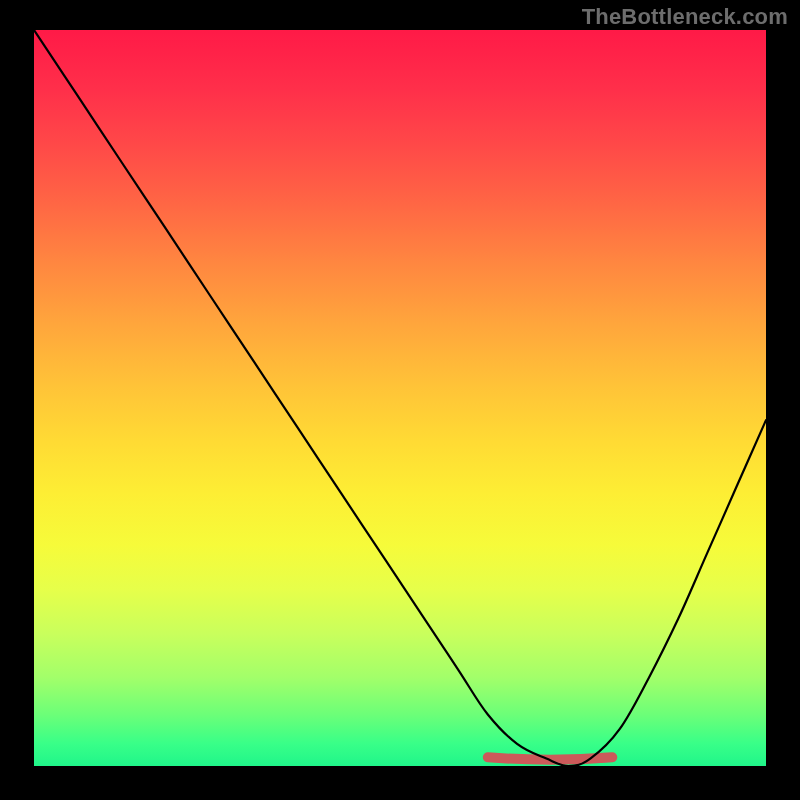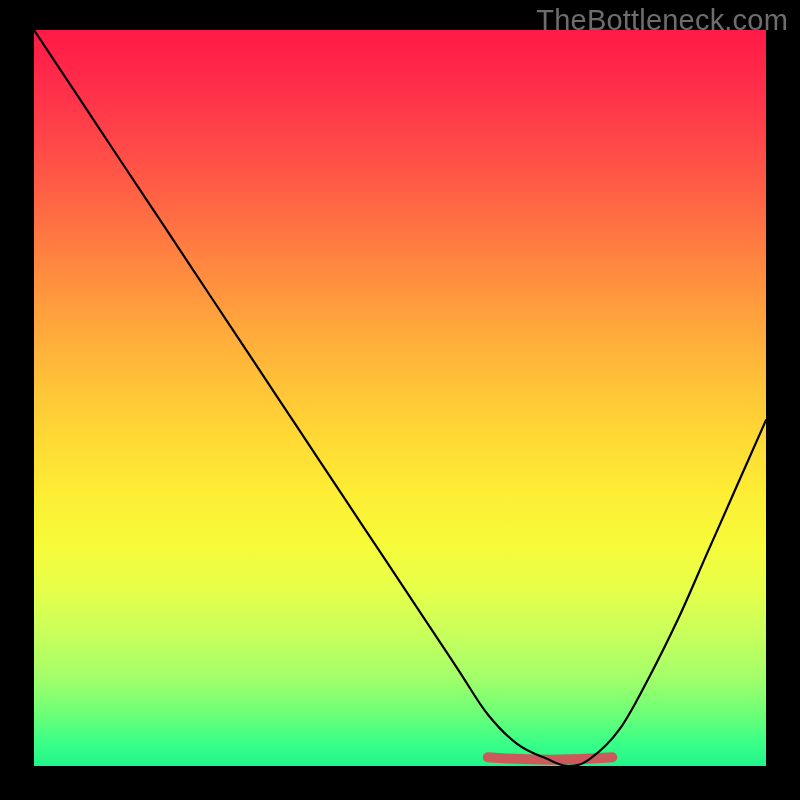--- a/index.html
+++ b/index.html
@@ -15,22 +15,22 @@
     position: relative;
     width: 800px;
     height: 800px;
     background: #000;
   }
   .watermark {
     position: absolute;
     top: 4px;
     right: 12px;
     color: #6d6d6d;
-    font-size: 29px;
-    font-weight: 400;
+    font-size: 22px;
+    font-weight: 700;
     letter-spacing: 0.2px;
     z-index: 20;
     margin-left: 32px;
   }
   .plot {
     position: absolute;
     left: 34px;
     top: 30px;
     width: 732px;
     height: 736px;

